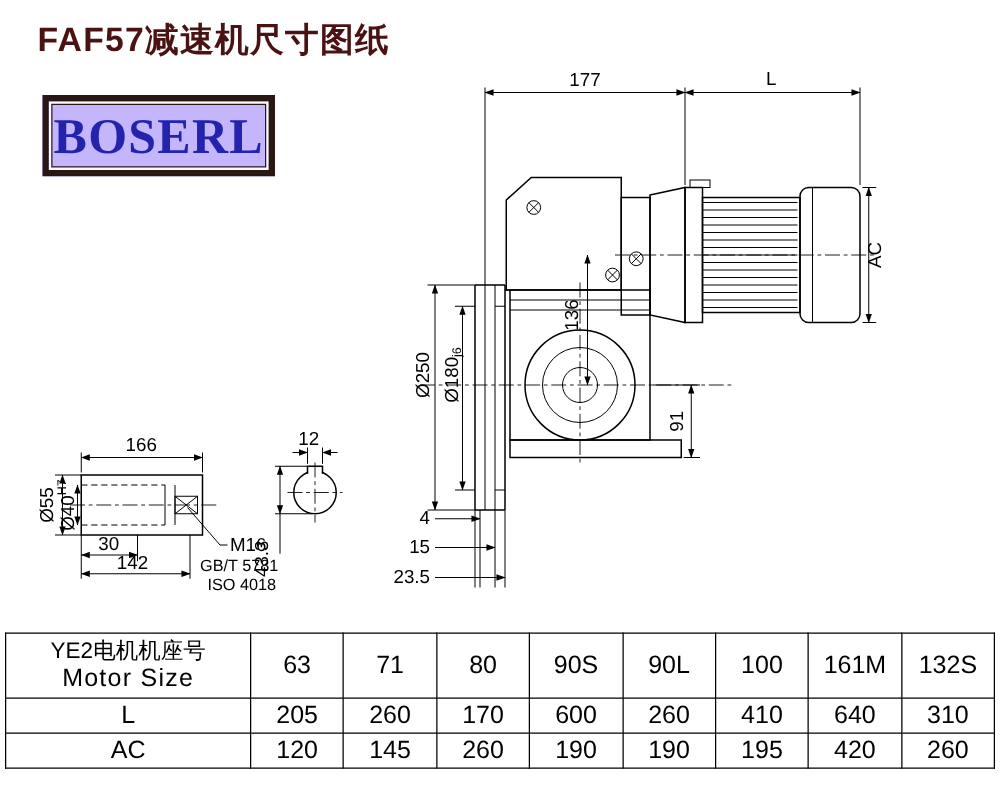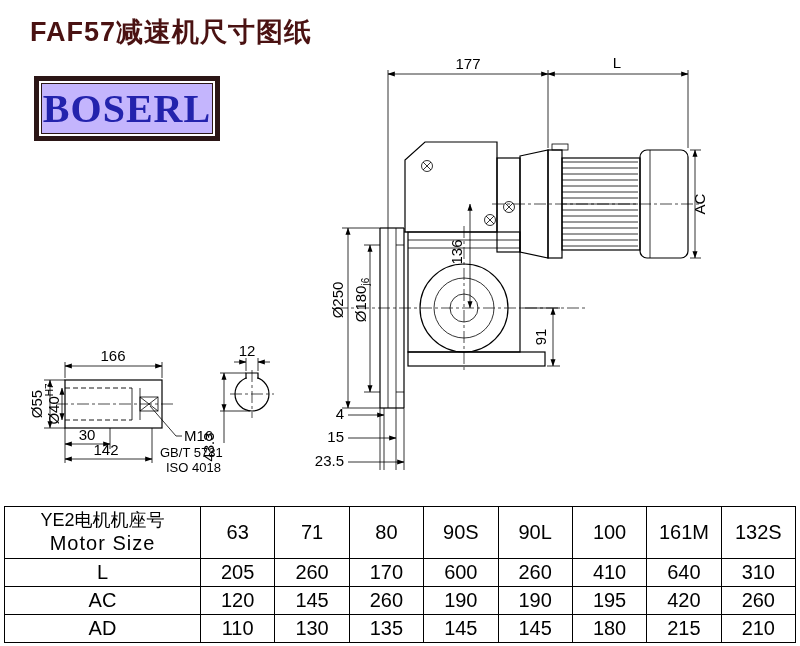--- a/index.html
+++ b/index.html
@@ -252,27 +252,16 @@
       <td class="c0">AC</td>
       <td>120</td>
       <td>145</td>
       <td>260</td>
       <td>190</td>
       <td>190</td>
       <td>195</td>
       <td>420</td>
       <td>260</td>
     </tr>
-    <tr>
-      <td class="c0">AD</td>
-      <td>110</td>
-      <td>130</td>
-      <td>135</td>
-      <td>145</td>
-      <td>145</td>
-      <td>180</td>
-      <td>215</td>
-      <td>210</td>
-    </tr>
   </tbody>
     </table>
 
 </div>
 
 </body></html>

